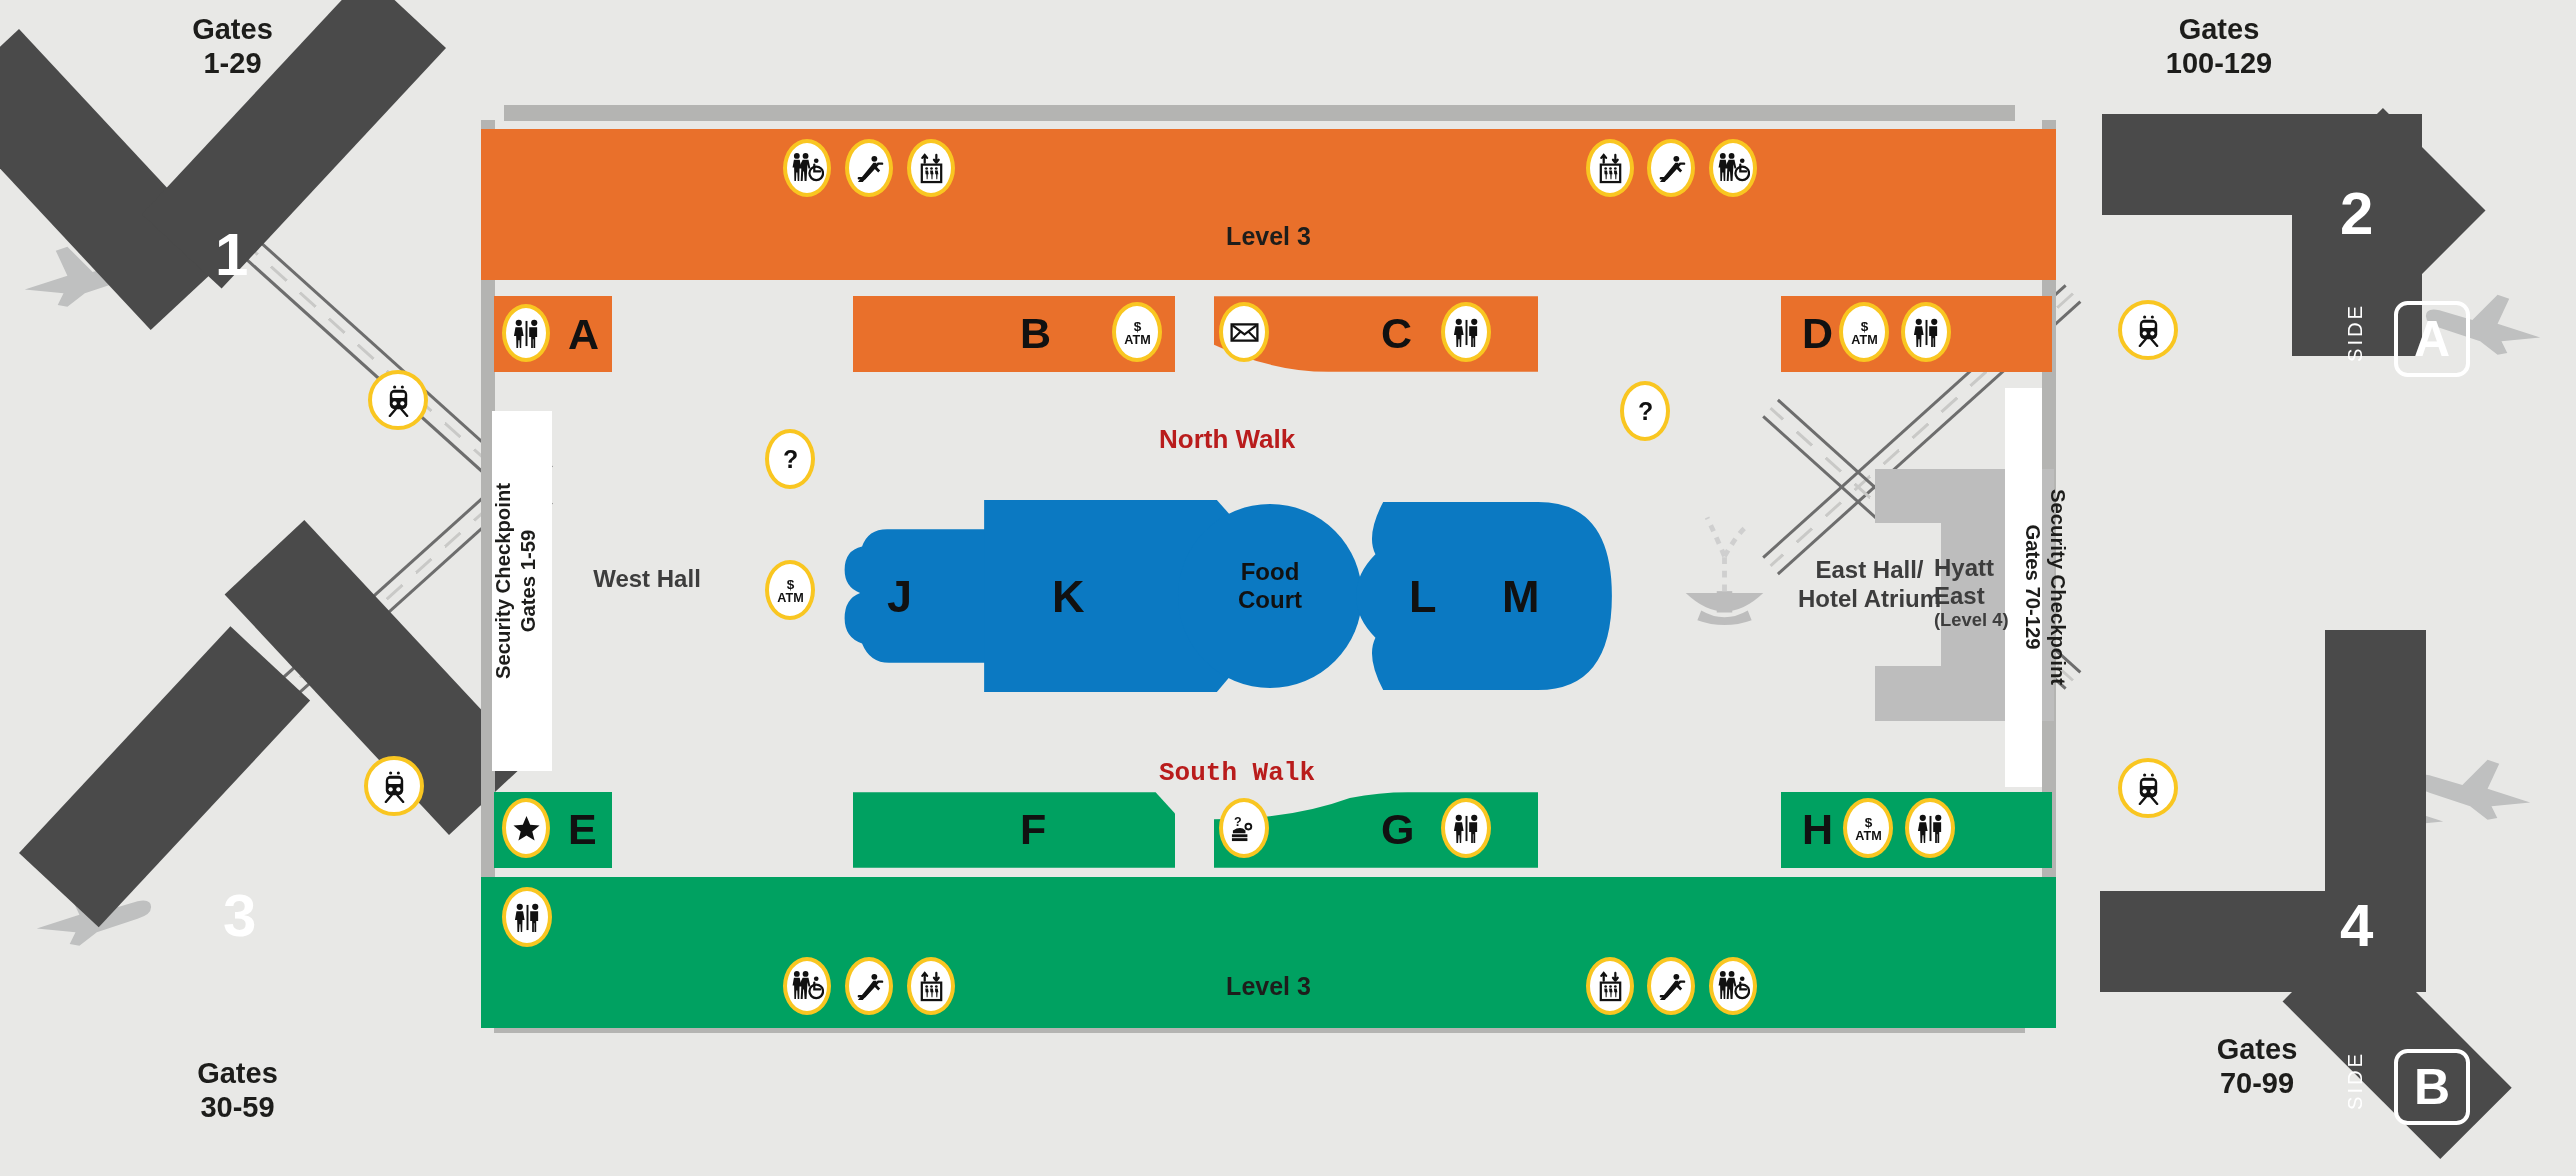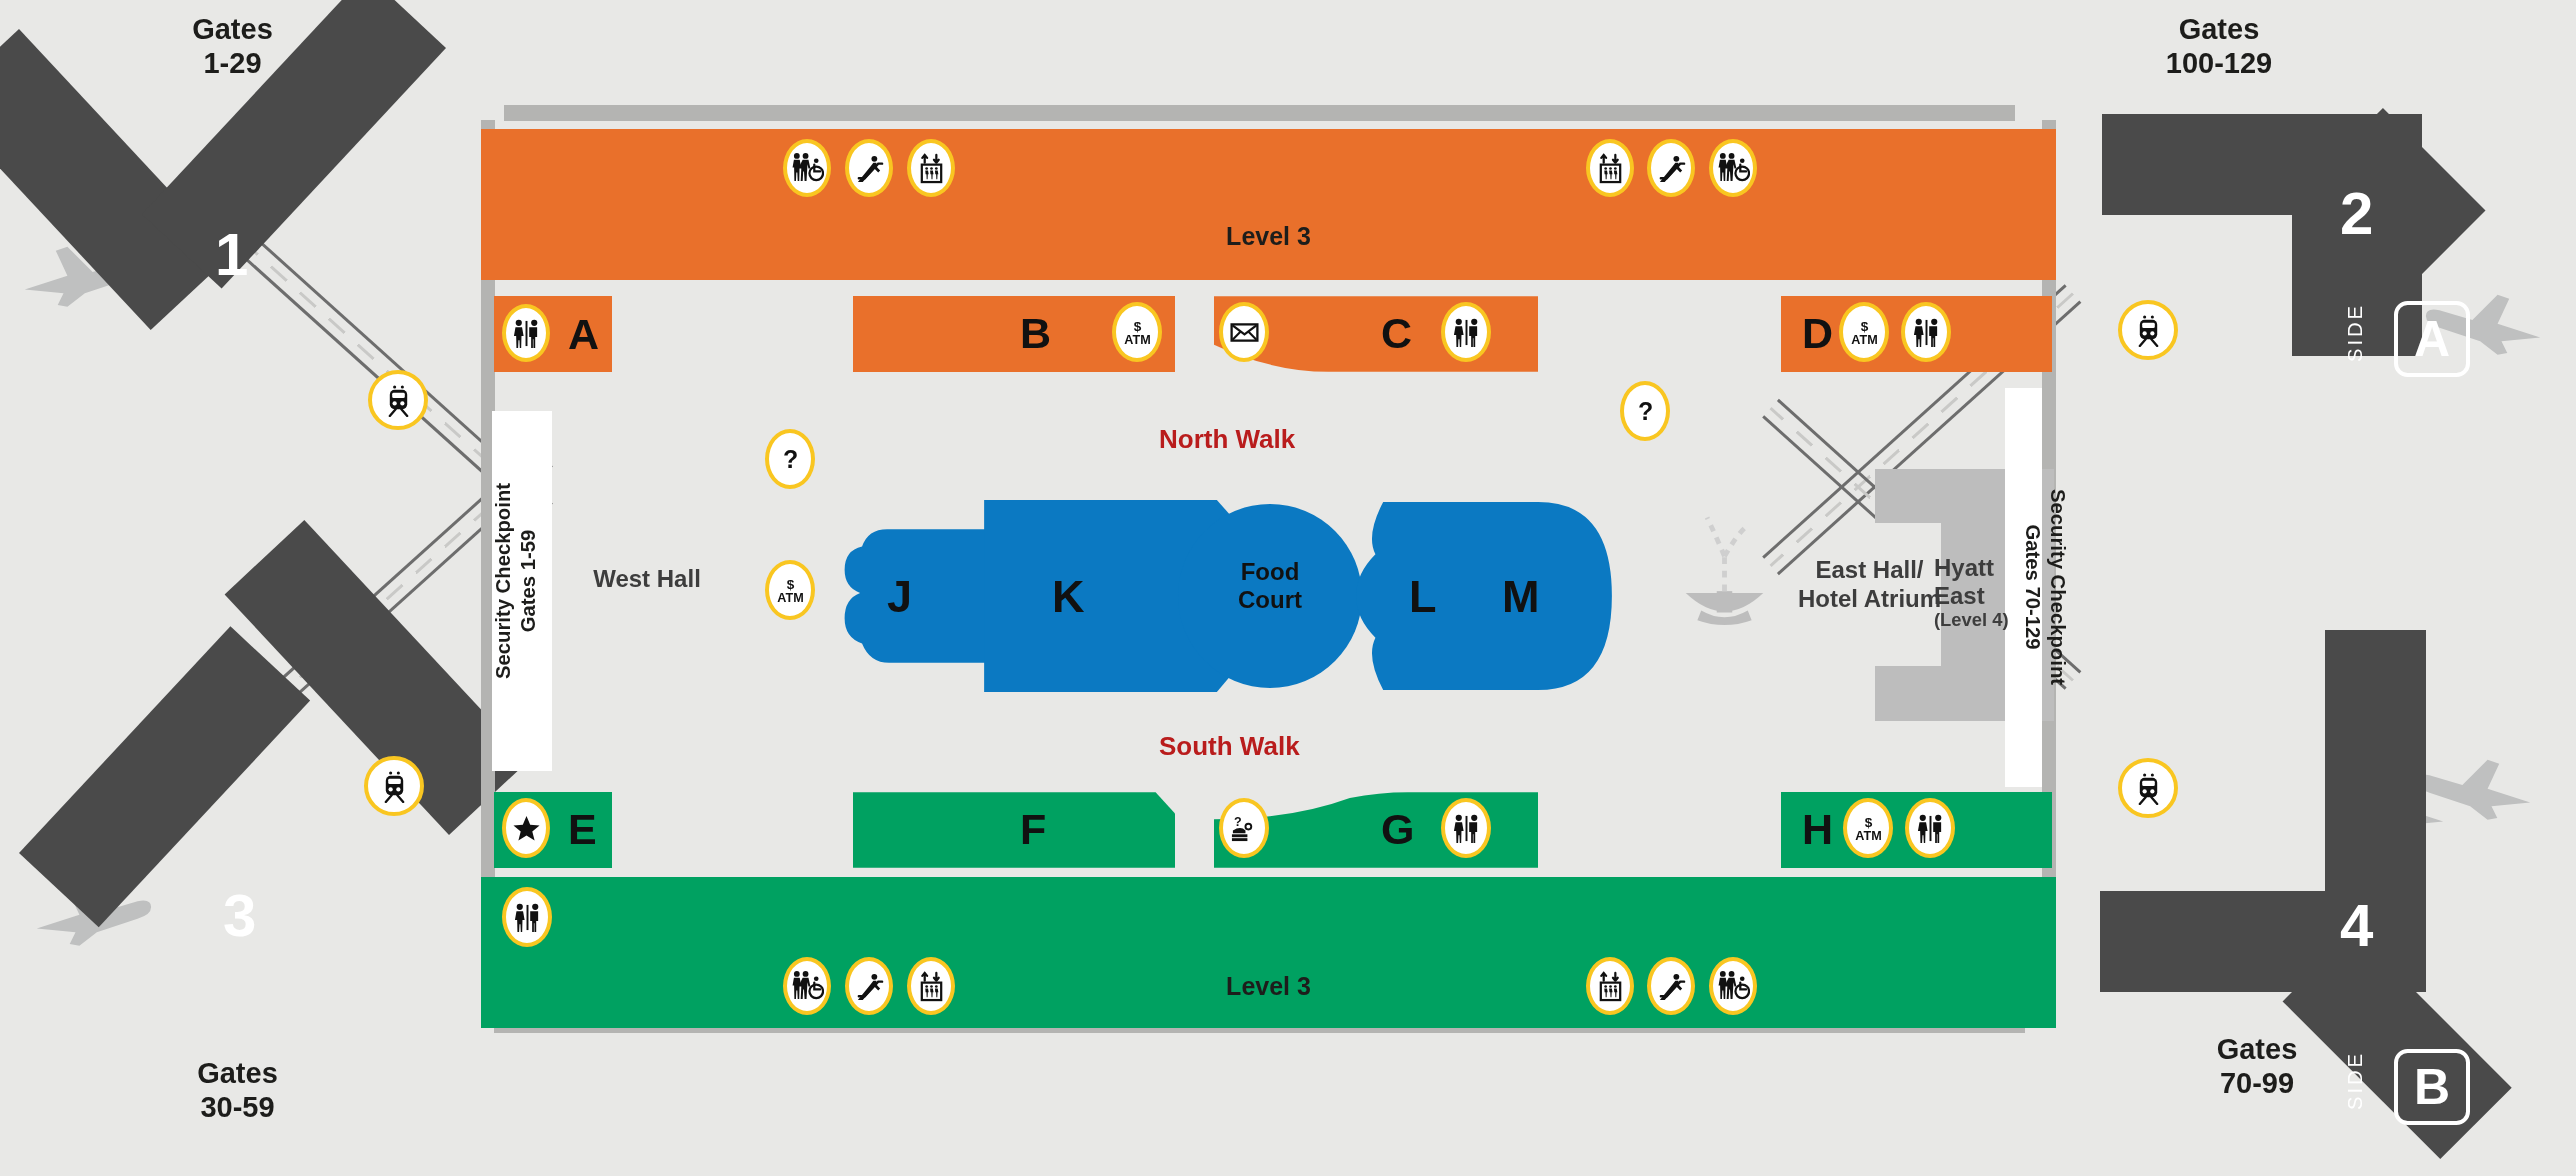--- a/index.html
+++ b/index.html
@@ -408,21 +408,21 @@
   <div class="whiteband" style="left:492px; top:411px; width:60px; height:360px;"></div>
   <div class="vlabel up" style="left:360px; top:552px; width:320px; height:58px; line-height:1.25;">Security Checkpoint
 Gates 1-59</div>
 
   <div class="whiteband" style="left:2005px; top:388px; width:37px; height:399px;"></div>
   <div class="vlabel down" style="left:1870px; top:557px; width:339px; height:60px; line-height:1.25;">Security Checkpoint
 Gates 70-129</div>
 
   <div class="halllbl" style="left:560px; top:565px; width:174px;">West Hall</div>
   <div class="walklbl" style="left:1159px; top:424px;">North Walk</div>
-  <div class="walklbl" style="left:1159px; top:731px;">South Walk</div>
+  <div class="walklbl" style="left:1159px; top:758px;font-family:Liberation Mono, monospace;">South Walk</div>
   <div class="halllbl" style="left:1763px; top:556px; width:213px;">East Hall/
 Hotel Atrium</div>
 
   <div class="hyatt" style="left:1934px; top:554px; width:116px;">
     <div>Hyatt</div>
     <div>East</div>
     <div class="lvl">(Level 4)</div>
   </div>
 
   <svg class="abs" style="left:1674px; top:502px; width:101px; height:126px;" viewBox="0 0 104 130">

